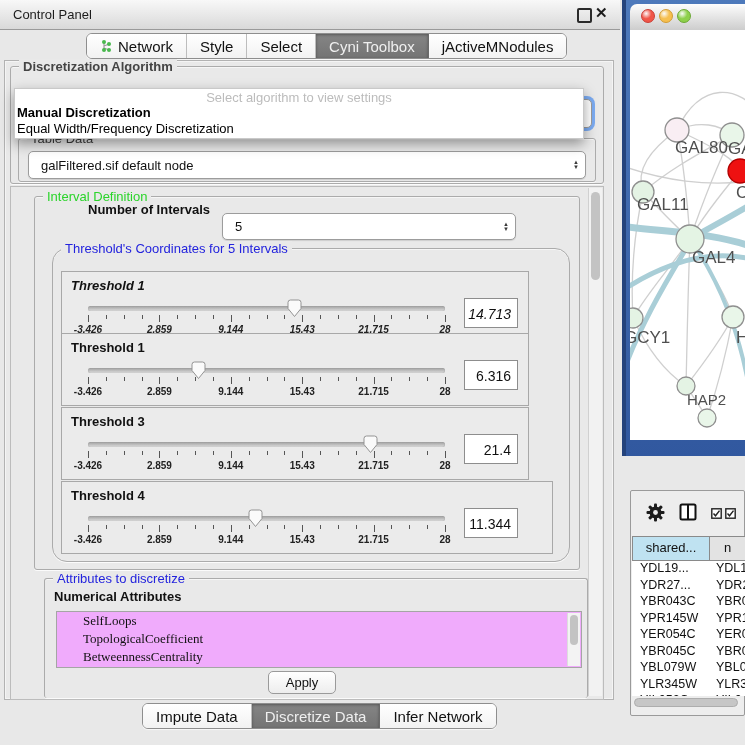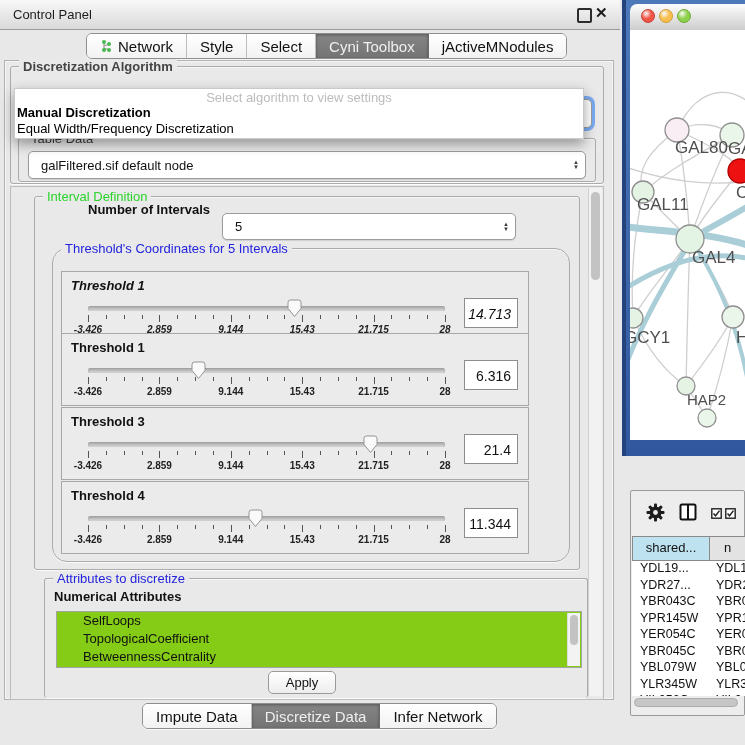--- a/index.html
+++ b/index.html
@@ -65,21 +65,21 @@
     background:linear-gradient(#9f9f9f,#dcdcdc);box-shadow:inset 0 0 1px #8a8a8a;}
   .thumb{position:absolute;top:27px;width:15px;height:19px;}
   .tick{position:absolute;width:1px;background:#555;}
   .ticklab{position:absolute;transform:translateX(-50%);font-size:10px;font-weight:bold;color:#222;
     white-space:nowrap;}
   .valbox{position:absolute;left:402px;top:26px;width:54px;height:30px;background:#fff;
     border:1px solid #8d8d8d;font-size:14px;color:#111;line-height:30px;text-align:right;
     padding-right:6px;box-sizing:border-box;}
 
   
-  .attrlist{position:absolute;background:#84cc16;border:1px solid #a5a5a5;overflow:hidden;}
+  .attrlist{position:absolute;background:#f0abfc;border:1px solid #a5a5a5;overflow:hidden;font-family:Liberation Serif, serif;}
   .attr-item{font-size:13px;color:#111;padding-left:26px;height:18px;line-height:18px;white-space:nowrap;}
   .attr-scroll{position:absolute;right:1px;top:1px;width:12px;height:calc(100% - 2px);background:#f3f3f3;border-left:1px solid #ddd;}
   .attr-thumb{position:absolute;left:2px;top:2px;width:8px;height:30px;background:#c3c3c3;border-radius:4px;}
 
   .btn{position:absolute;background:linear-gradient(#ffffff,#ededed);border:1px solid #9a9a9a;
     border-radius:5px;font-size:13px;color:#111;text-align:center;}
 
   .bottombar{left:142px;top:703px;}
 
   
@@ -295,21 +295,21 @@
         <span class="ticklab" style="left: 97.4px; top: 52px;">2.859</span>
         <span class="ticklab" style="left: 168.8px; top: 52px;">9.144</span>
         <span class="ticklab" style="left: 240.2px; top: 52px;">15.43</span>
         <span class="ticklab" style="left: 311.6px; top: 52px;">21.715</span>
         <span class="ticklab" style="left: 383px; top: 52px;">28</span>
         <div class="thumb" style="left: 300.524px;"><svg width="15" height="19" viewBox="0 0 15 19">
             <path d="M3.5 1 h8 a2.5 2.5 0 0 1 2.5 2.5 v6 L7.5 17.5 L1 9.5 v-6 A2.5 2.5 0 0 1 3.5 1 z" fill="#fafafa" stroke="#939393"></path>
           </svg></div>
         <div class="valbox">21.4</div>
       </div>
-      <div class="thbox" style="top: 232px;">
+      <div class="thbox" style="top: 232px; padding-left: 24px;">
         <div class="thlabel">Threshold 4</div>
         <div class="track"></div>
         <div class="tick" style="left: 26px; top: 43px; height: 7px;"></div>
         <div class="tick" style="left: 43.85px; top: 43px; height: 4px;"></div>
         <div class="tick" style="left: 61.7px; top: 43px; height: 4px;"></div>
         <div class="tick" style="left: 79.55px; top: 43px; height: 4px;"></div>
         <div class="tick" style="left: 97.4px; top: 43px; height: 7px;"></div>
         <div class="tick" style="left: 115.25px; top: 43px; height: 4px;"></div>
         <div class="tick" style="left: 133.1px; top: 43px; height: 4px;"></div>
         <div class="tick" style="left: 150.95px; top: 43px; height: 4px;"></div>

